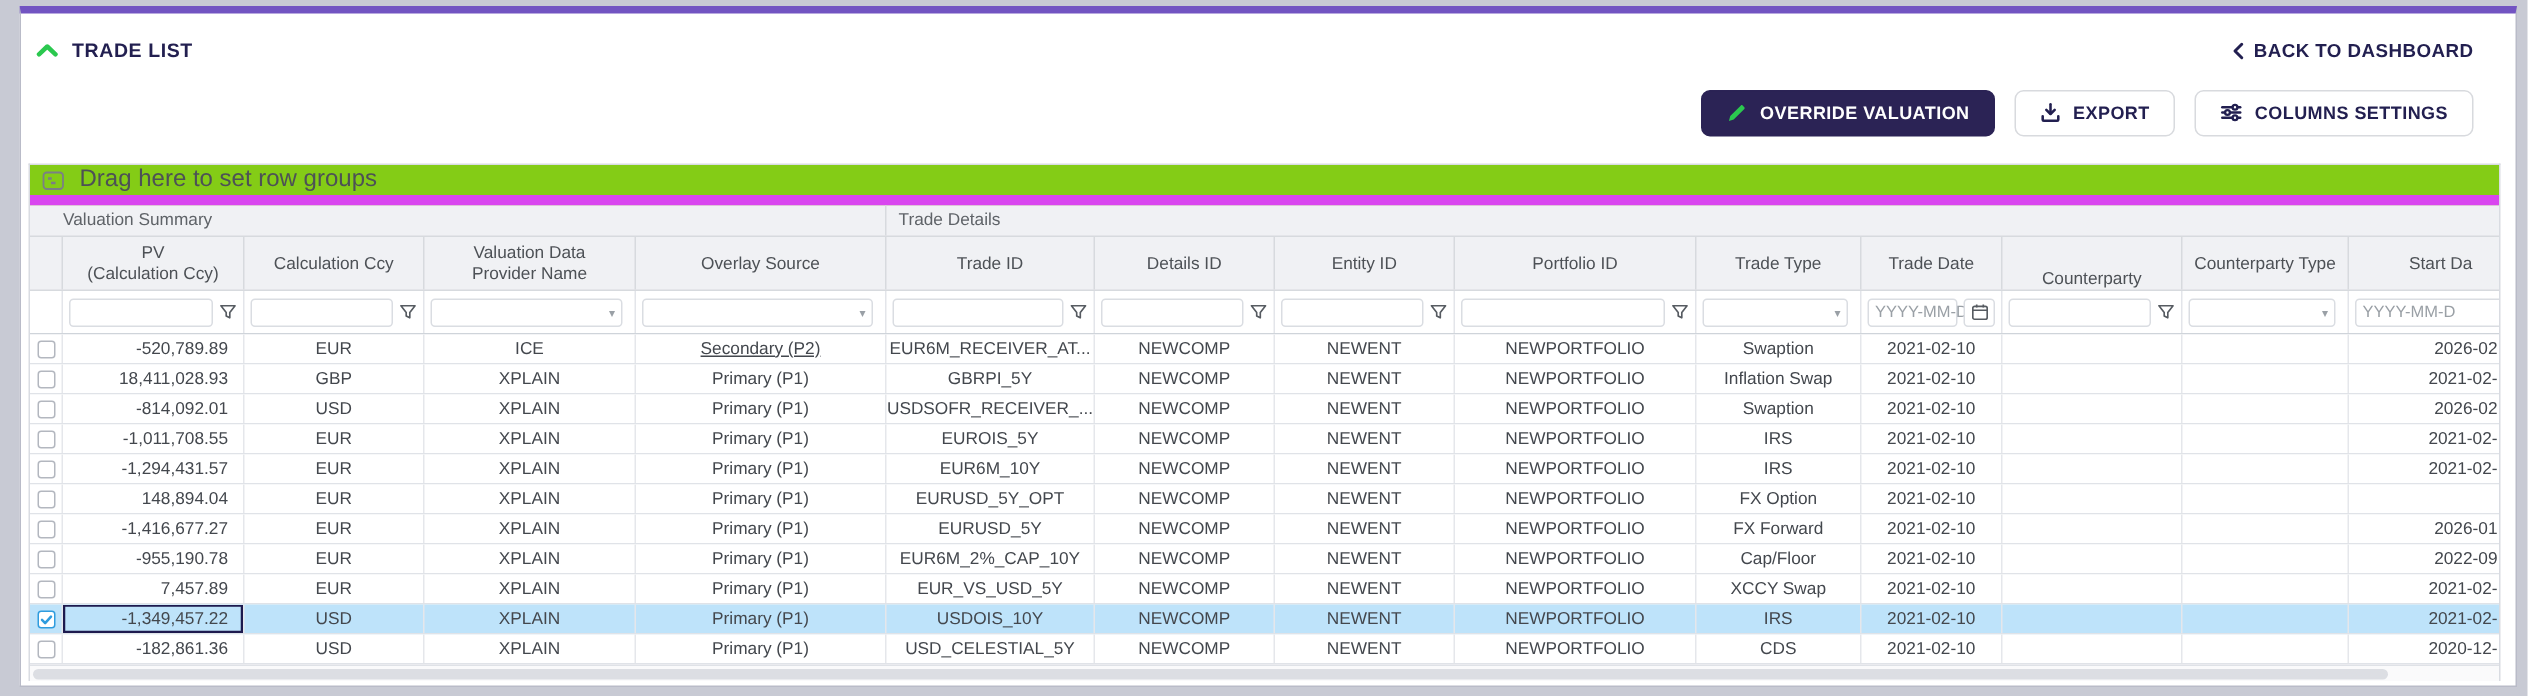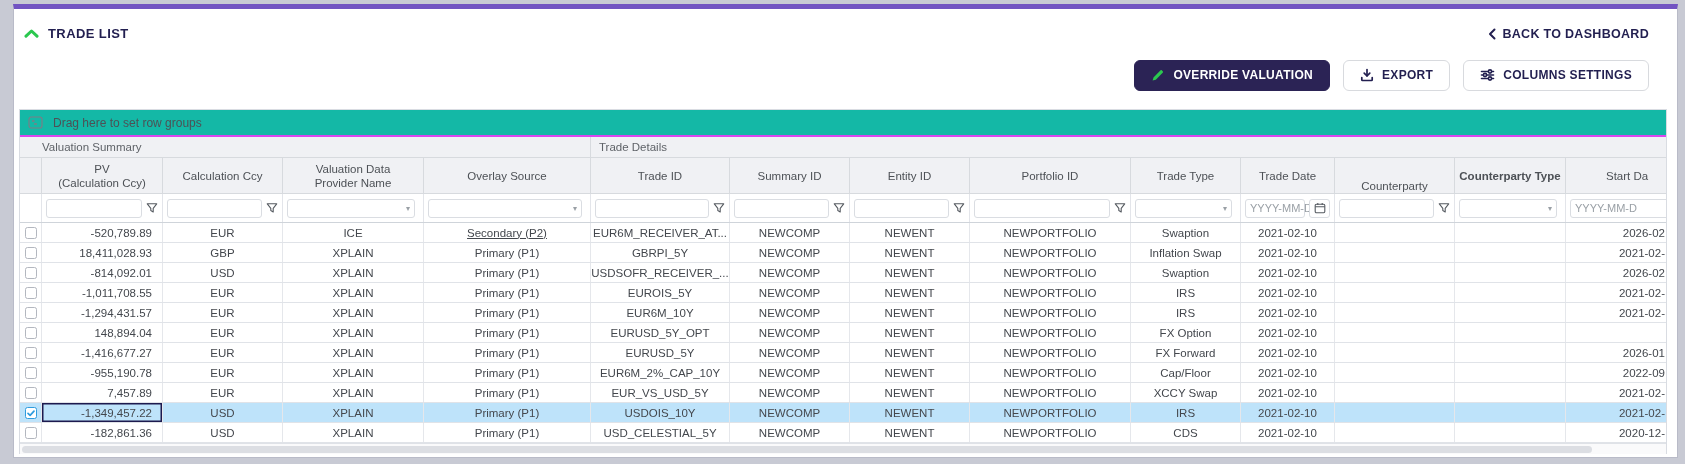--- a/index.html
+++ b/index.html
@@ -42,22 +42,22 @@
   }
   .btn.primary { background:#2b2355; border-color:#2b2355; color:#ffffff; }
   
   .grid {
     position:absolute; left:5px; top:100px; width:1648px;
     border:1px solid #d9dce2; border-bottom:none;
     overflow:hidden; background:#fff;
   }
   .rowgroup-panel {
     display:flex; align-items:center; gap:10px; height:27px;
-    background:#14b8a6; border-bottom:2px solid #d946ef;
-    padding-left:8px; font-size:12px; color:#4d5156;
+    background:#84cc16; border-bottom:7px solid #d946ef;
+    padding-left:8px; font-size:16px; color:#4d5156;
   }
   .hscroll {
     height:11px; background:#fafafb; border-top:1px solid #dfe2e7;
     position:relative;
   }
   .hscroll .thumb {
     position:absolute; left:2px; top:2px; height:7px; width:1570px;
     background:#dcdee3; border-radius:4px;
   }
   .gr-row { display:flex; width:1706px; }
@@ -201,38 +201,38 @@
             <span>Valuation Data</span>
             <span>Provider Name</span>
           </div>
           <div class="head-cell" style="width: 167px; flex: 0 0 auto;">
             <span>Overlay Source</span>
           </div>
           <div class="head-cell" style="width: 139px; flex: 0 0 auto;">
             <span>Trade ID</span>
           </div>
           <div class="head-cell" style="width: 120px; flex: 0 0 auto;">
-            <span>Summary ID</span>
+            <span>Details ID</span>
           </div>
           <div class="head-cell" style="width: 120px; flex: 0 0 auto;">
             <span>Entity ID</span>
           </div>
           <div class="head-cell" style="width: 161px; flex: 0 0 auto;">
             <span>Portfolio ID</span>
           </div>
           <div class="head-cell" style="width: 110px; flex: 0 0 auto;">
             <span>Trade Type</span>
           </div>
           <div class="head-cell" style="width: 94px; flex: 0 0 auto;">
             <span>Trade Date</span>
           </div>
           <div class="head-cell" style="width: 120px; flex: 0 0 auto; justify-content: flex-end;">
             <span>Counterparty</span>
           </div>
-          <div class="head-cell" style="width: 111px; flex: 0 0 auto; font-weight: bold;">
+          <div class="head-cell" style="width: 111px; flex: 0 0 auto;">
             <span>Counterparty Type</span>
           </div>
           <div class="head-cell hc-startdate" style="width: 160px; flex: 0 0 auto;">
             <span>Start Da</span>
           </div>
         </div>
         <div class="gr-row filter-row">
           <div class="filter-cell" style="width: 22px; flex: 0 0 auto;"></div>
           <div class="filter-cell" style="width: 121px; flex: 0 0 auto;">
             <div class="fbox"></div>

